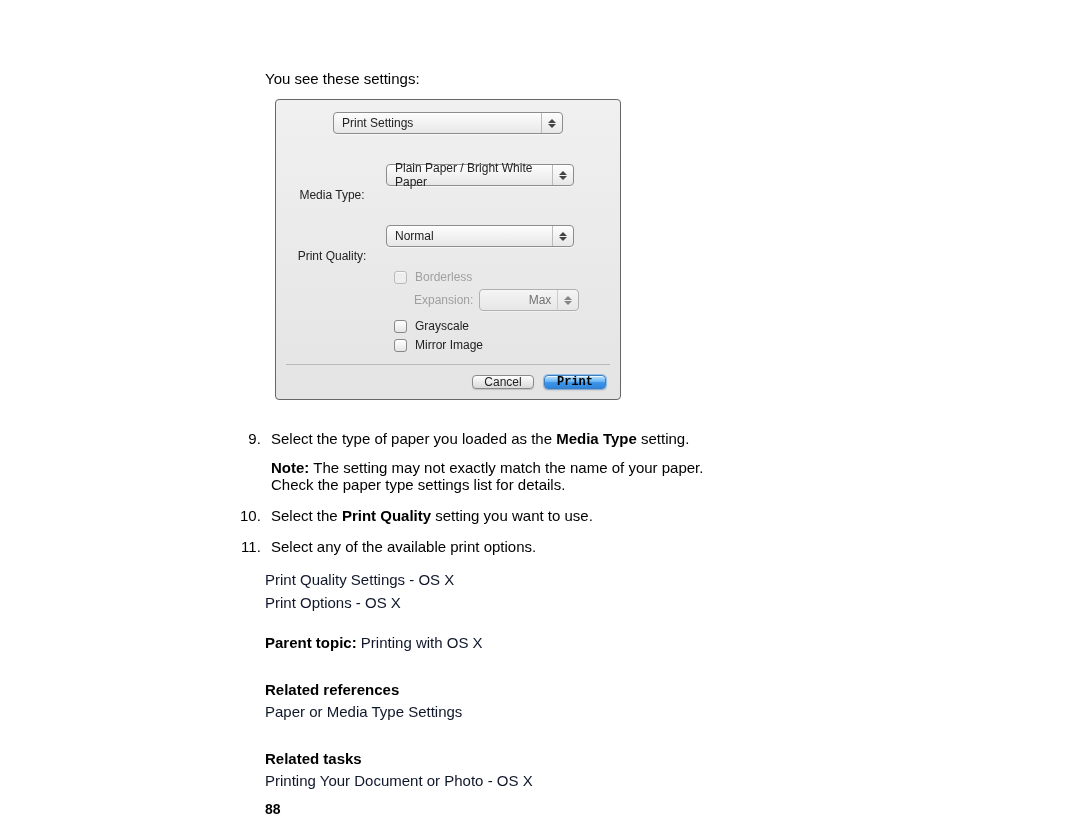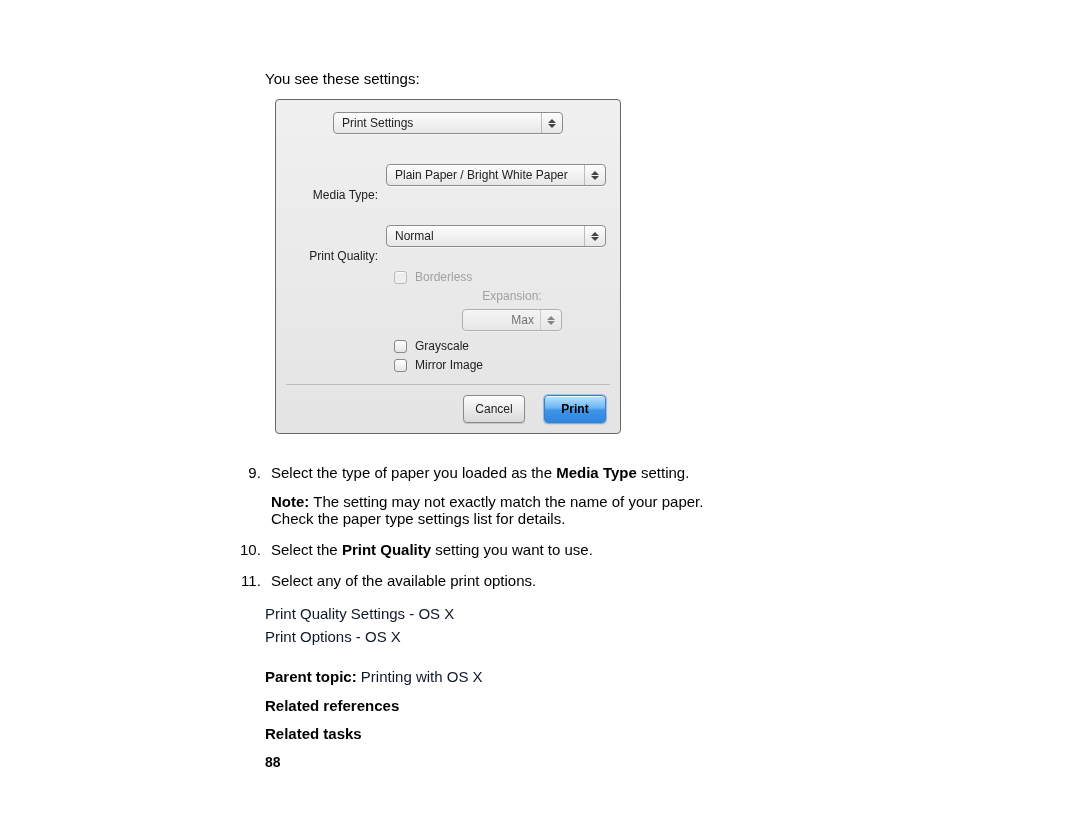--- a/index.html
+++ b/index.html
@@ -38,21 +38,21 @@
     display: flex;
     align-items: center;
     background: linear-gradient(#fdfdfd,#e7e7e7);
     border: 1px solid #8c8c8c;
     border-radius: 4px;
     height: 22px;
     padding: 0 6px 0 8px;
     box-shadow: 0 1px 0 rgba(255,255,255,0.6), inset 0 1px 0 rgba(255,255,255,0.9);
   }
   .select-wide { width: 230px; justify-content: space-between; }
-  .select-med  { width: 220px; justify-content: space-between; }
+  .select-med  { width: 188px; justify-content: space-between; }
   .select-sm   { width: 100px; justify-content: flex-end; }
   .arrows {
     display:flex; flex-direction:column; align-items:center;
     border-left: 1px solid #bbb;
     padding-left: 6px;
     margin-left: 6px;
     height: 100%;
     justify-content: center;
     gap: 0;
   }
@@ -63,21 +63,21 @@
   }
   .arrow-up { border-bottom: 4px solid #444; margin-bottom: 1px;}
   .arrow-down { border-top: 4px solid #444; }
   .formrow {
     display: flex;
     align-items: center;
     margin-bottom: 7px;
   }
   .lbl {
     width: 100px;
-    text-align: right;
+    text-align: center;
     padding-right: 8px;
     color: #222;
     margin-top: 40px;
   }
   .lbl-disabled { color: #a0a0a0; }
   .cbrow {
     display:flex;
     align-items:center;
     margin: 5px 0 5px 108px;
     gap: 8px;
@@ -89,63 +89,63 @@
     background: linear-gradient(#fff,#e5e5e5);
     box-shadow: inset 0 1px 0 rgba(255,255,255,0.8);
   }
   .cb-disabled { border-color: #bbb; background:#eee; }
   .cb-label { color:#222; }
   .cb-label-disabled { color:#a0a0a0; }
   .expansion-row {
     display:flex; align-items:center;
     margin: 4px 0 8px 128px;
     gap: 6px;
-    flex-direction: column;
   }
   .hr {
     border: none;
     border-top: 1px solid #bbb;
     margin: 12px 0 10px 0;
   }
   .btnrow {
     display:flex;
     justify-content:flex-end;
     gap: 10px;
     padding-right: 4px;
   }
   .btn {
-    height: 28px;
+    height: 14px;
     min-width: 62px;
     border: 1px solid #8a8a8a;
     border-radius: 4px;
     background: linear-gradient(#fefefe,#d9d9d9);
     font-size: 12px;
     box-shadow: 0 1px 1px rgba(0,0,0,0.15), inset 0 1px 0 rgba(255,255,255,0.9);
-    display:flex;align-items:center;justify-content:center;margin-left:9px;
+    display:flex;align-items:center;justify-content:center;
   }
   .btn-primary {
     background: linear-gradient(#bfe3ff,#6cb6f4 45%,#3d94e8 55%,#2f86de);
     border-color: #3d7dc0;
     color:#000;
     font-weight:600;
     box-shadow: 0 0 0 1px rgba(80,160,240,0.5), 0 1px 2px rgba(0,0,0,0.25), inset 0 1px 0 rgba(255,255,255,0.7);
+    font-family: Liberation Mono, monospace;
   }
   ol.steps {
     list-style: decimal;
     padding-left: 28px;
     margin: 0 0 6px -28px;
   }
   ol.steps > li { margin-bottom: 14px; padding-left: 6px; }
   ol.steps > li::marker { font-size:15px; }
   .note { margin-top: 12px; }
   .link { color: #0f172a; text-decoration: none; }
   .block-links { margin-top: 4px; line-height: 1.5; }
   .bold { font-weight: bold; }
   .topic-line { margin-top: 18px; }
-  .section-label { font-weight: bold; margin-top: 6px; }
+  .section-label { font-weight: bold; margin-top: 24px; }
   .pagenum { font-weight:bold; margin-top: 8px; font-size:14px;}
 </style>
 </head>
 <body>
 
 <div class="page">
 
   <div class="intro-text">You see these settings:</div>
 
   <div class="dialog">
@@ -235,17 +235,19 @@
   </ol>
 
   <div class="block-links">
     <div><a href="#" class="link">Print Quality Settings - OS X</a></div>
     <div><a href="#" class="link">Print Options - OS X</a></div>
     <div class="topic-line">
       <span class="bold">Parent topic:</span>
       <a href="#" class="link">Printing with OS X</a>
     </div>
     <div class="section-label">Related references</div>
+    <div><a href="#" class="link">Paper or Media Type Settings</a></div>
     <div class="section-label">Related tasks</div>
+    <div><a href="#" class="link">Printing Your Document or Photo - OS X</a></div>
   </div>
 
   <div class="pagenum">88</div>
 </div>
 
 </body></html>

